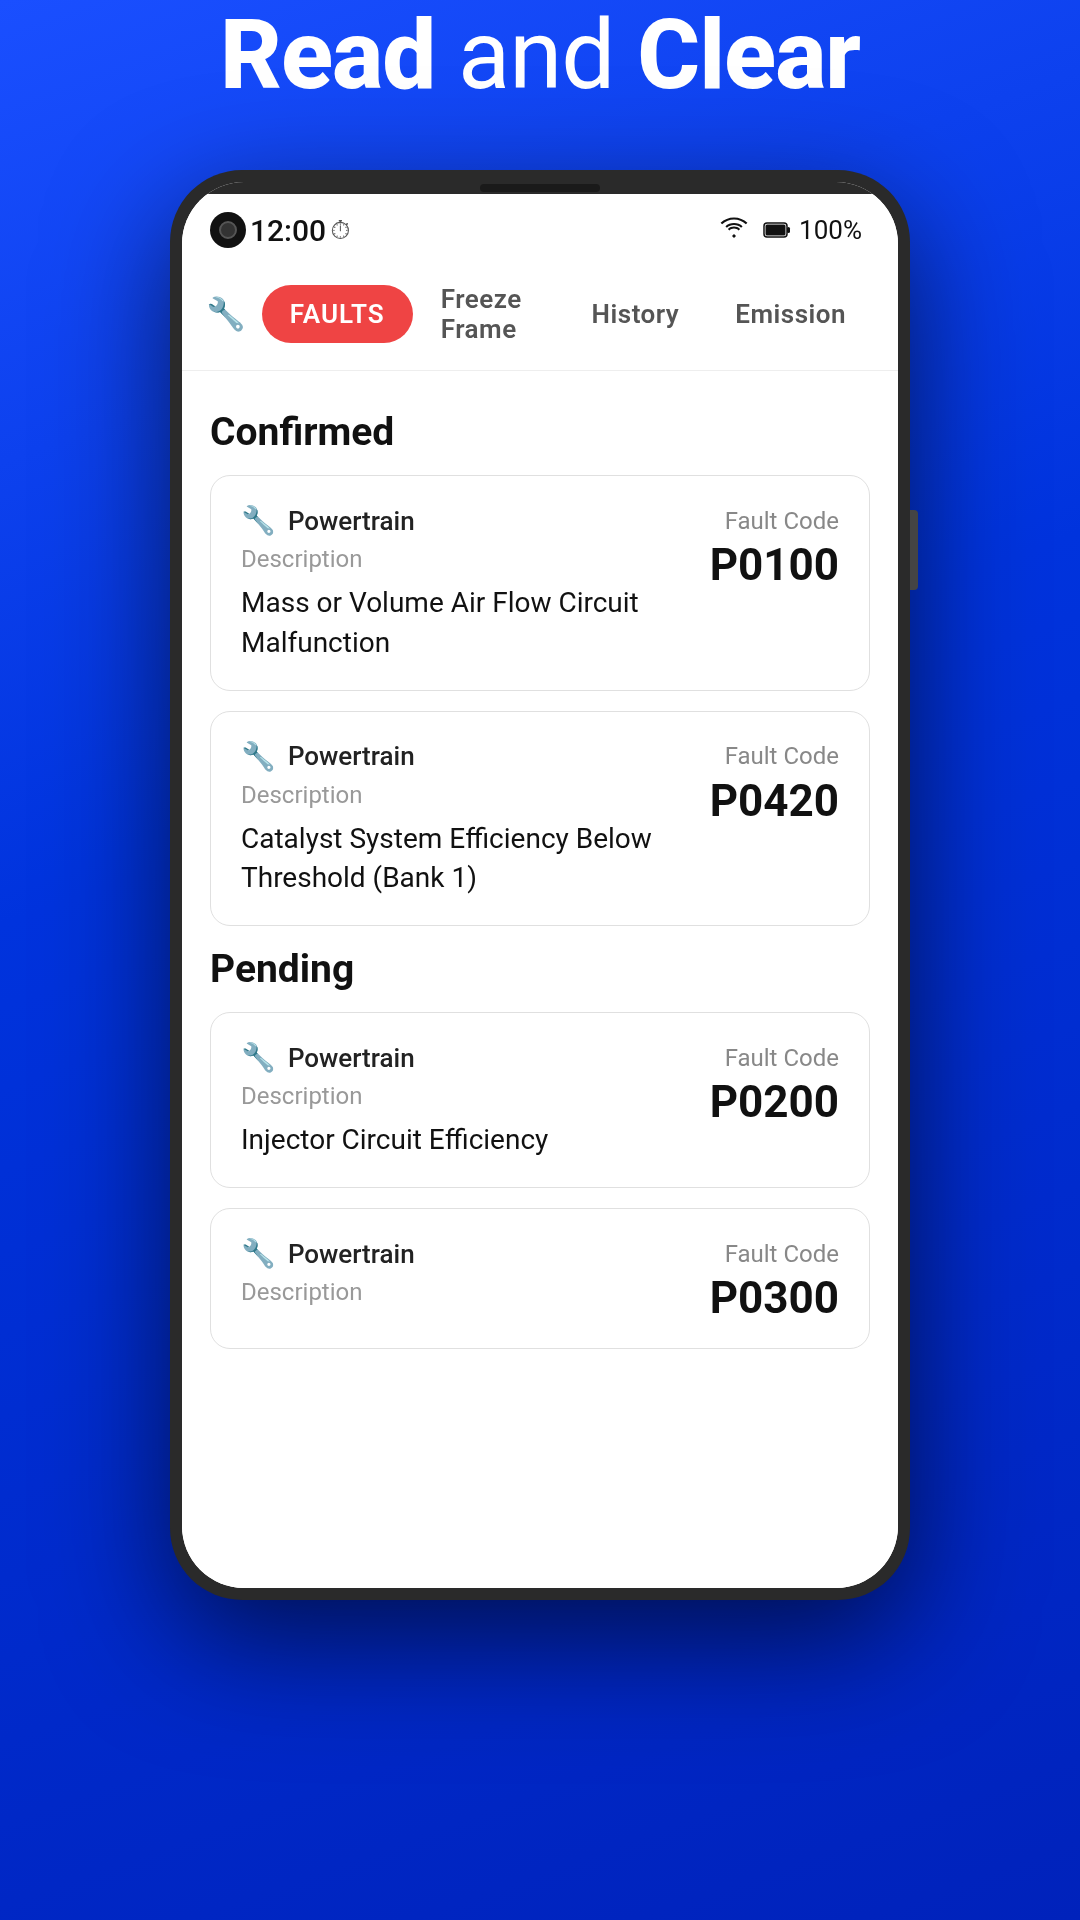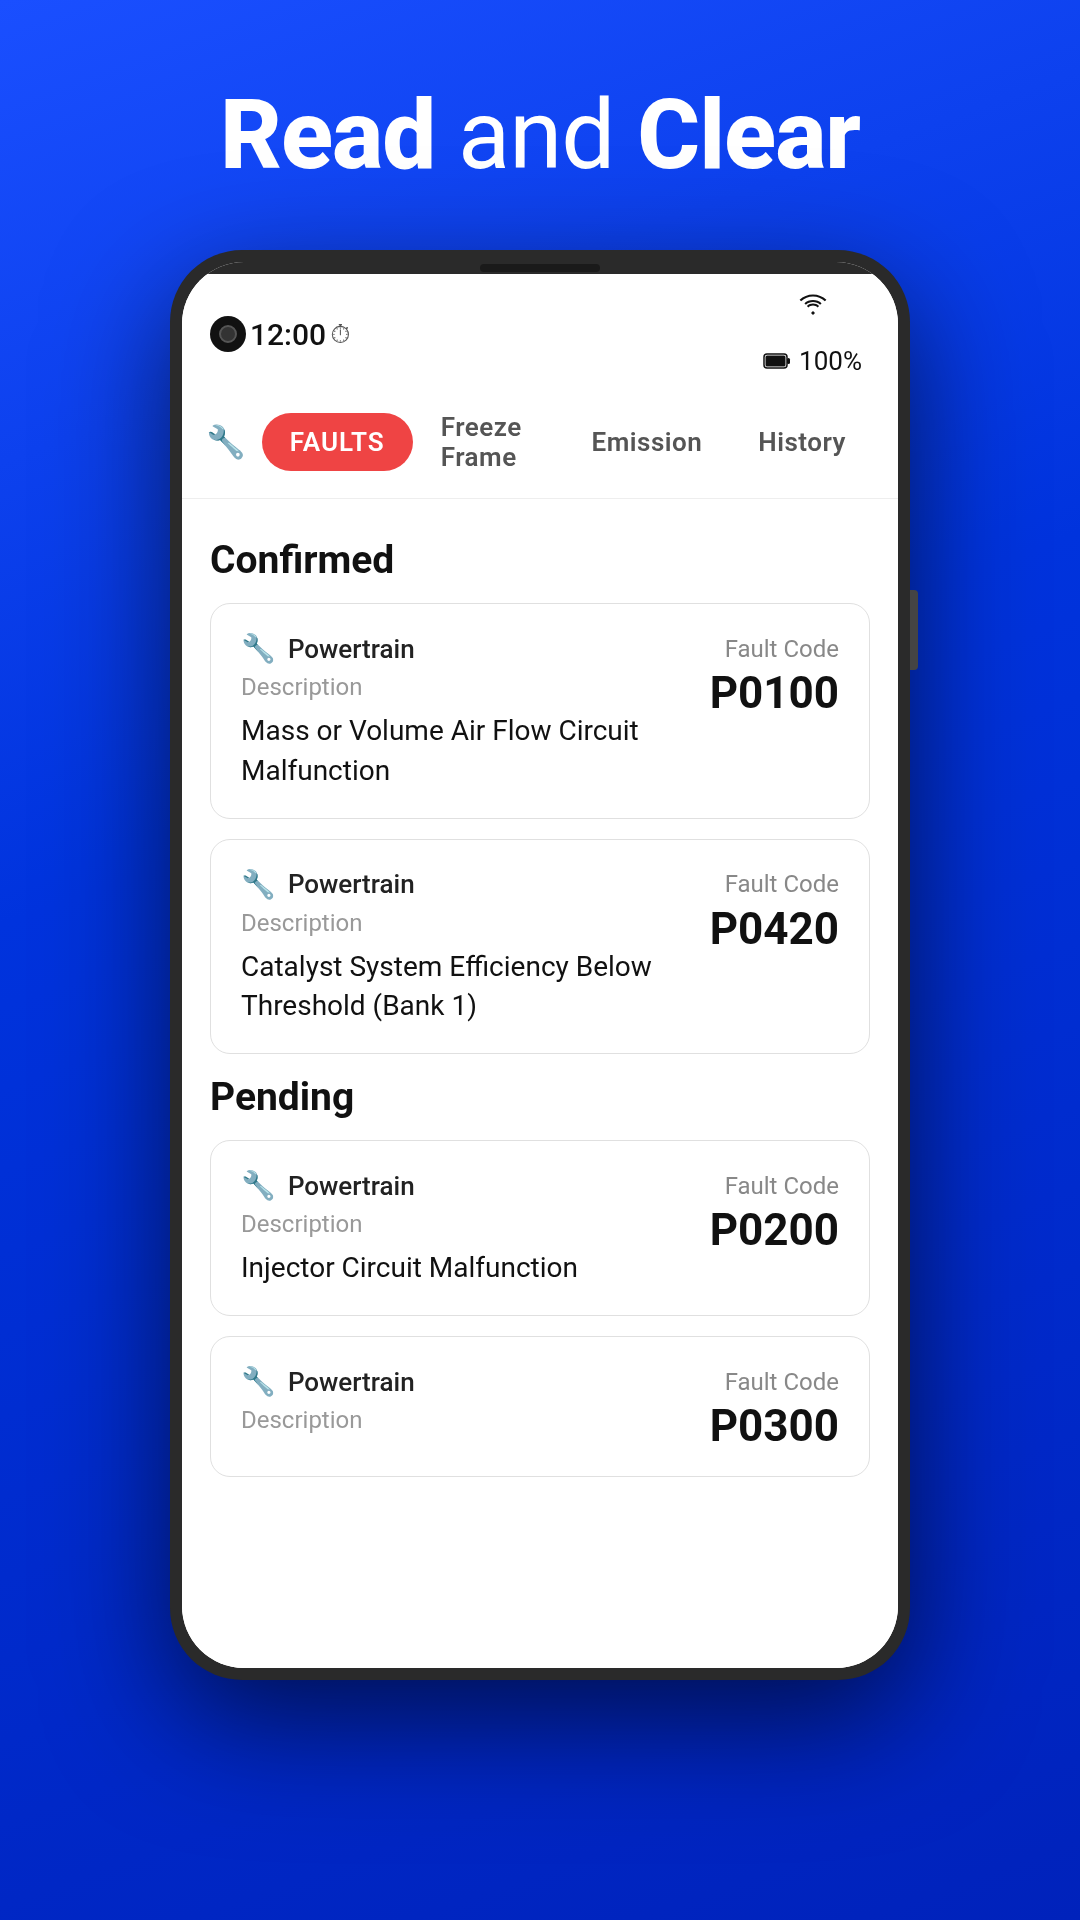--- a/index.html
+++ b/index.html
@@ -12,21 +12,20 @@
       font-family: -apple-system, BlinkMacSystemFont, 'Segoe UI', Roboto, sans-serif;
       overflow: hidden;
       display: flex;
       flex-direction: column;
       align-items: center;
     }
 
     .hero-text {
       color: white;
       text-align: center;
-      margin-top: 80px;
       margin-bottom: 60px;
       line-height: 1.15;
     }
 
     .hero-text h1 {
       font-size: 96px;
       font-weight: 400;
       letter-spacing: -1px;
     }
 
@@ -115,22 +114,21 @@
     }
 
     .timer-icon {
       font-size: 26px;
       color: #555;
     }
 
     .status-right {
       display: flex;
       align-items: center;
-      gap: 24px;
-      flex-direction: column;
+      gap: 14px;
     }
 
     .wifi-icon {
       color: #111;
       font-size: 26px;
     }
 
     .battery-icon {
       display: flex;
       align-items: center;
@@ -319,24 +317,24 @@
 
     <div class="tab-bar">
       <span class="tab-icon">🔧</span>
       <div class="tab active">
         <span>Faults</span>
       </div>
       <div class="tab">
         <span>Freeze Frame</span>
       </div>
       <div class="tab">
+        <span>History</span>
+      </div>
+      <div class="tab">
         <span>Emission</span>
-      </div>
-      <div class="tab">
-        <span>History</span>
       </div>
     </div>
 
     <div class="content">
 
       <div>
         <div class="section-title">Confirmed</div>
 
         <div class="fault-card">
           <div class="card-header">
@@ -380,21 +378,21 @@
           <div class="card-header">
             <div class="powertrain-label">
               <span class="engine-icon">🔧</span>
               <span>Powertrain</span>
             </div>
             <span class="fault-code-label">Fault Code</span>
           </div>
           <div class="card-body">
             <div>
               <div class="description-label">Description</div>
-              <div class="fault-description">Injector Circuit Malfunction</div>
+              <div class="fault-description">Injector Circuit Efficiency</div>
             </div>
             <div class="fault-code-value">P0200</div>
           </div>
         </div>
 
         <div class="fault-card">
           <div class="card-header">
             <div class="powertrain-label">
               <span class="engine-icon">🔧</span>
               <span>Powertrain</span>

